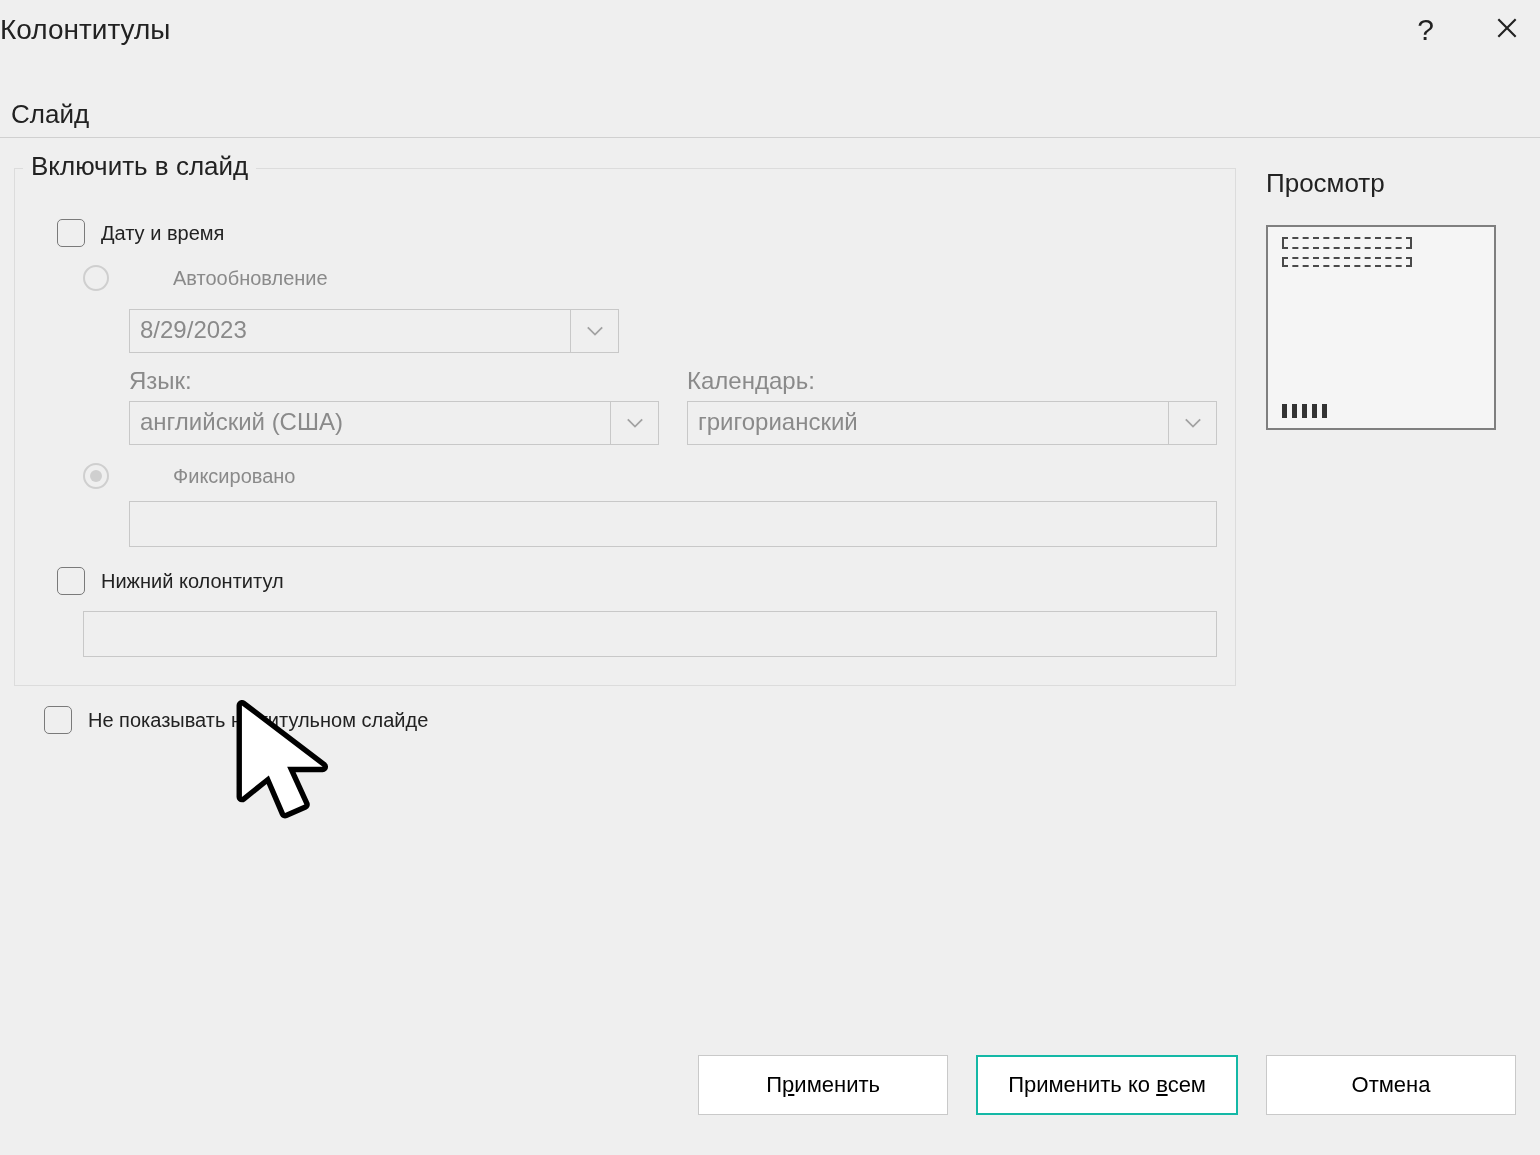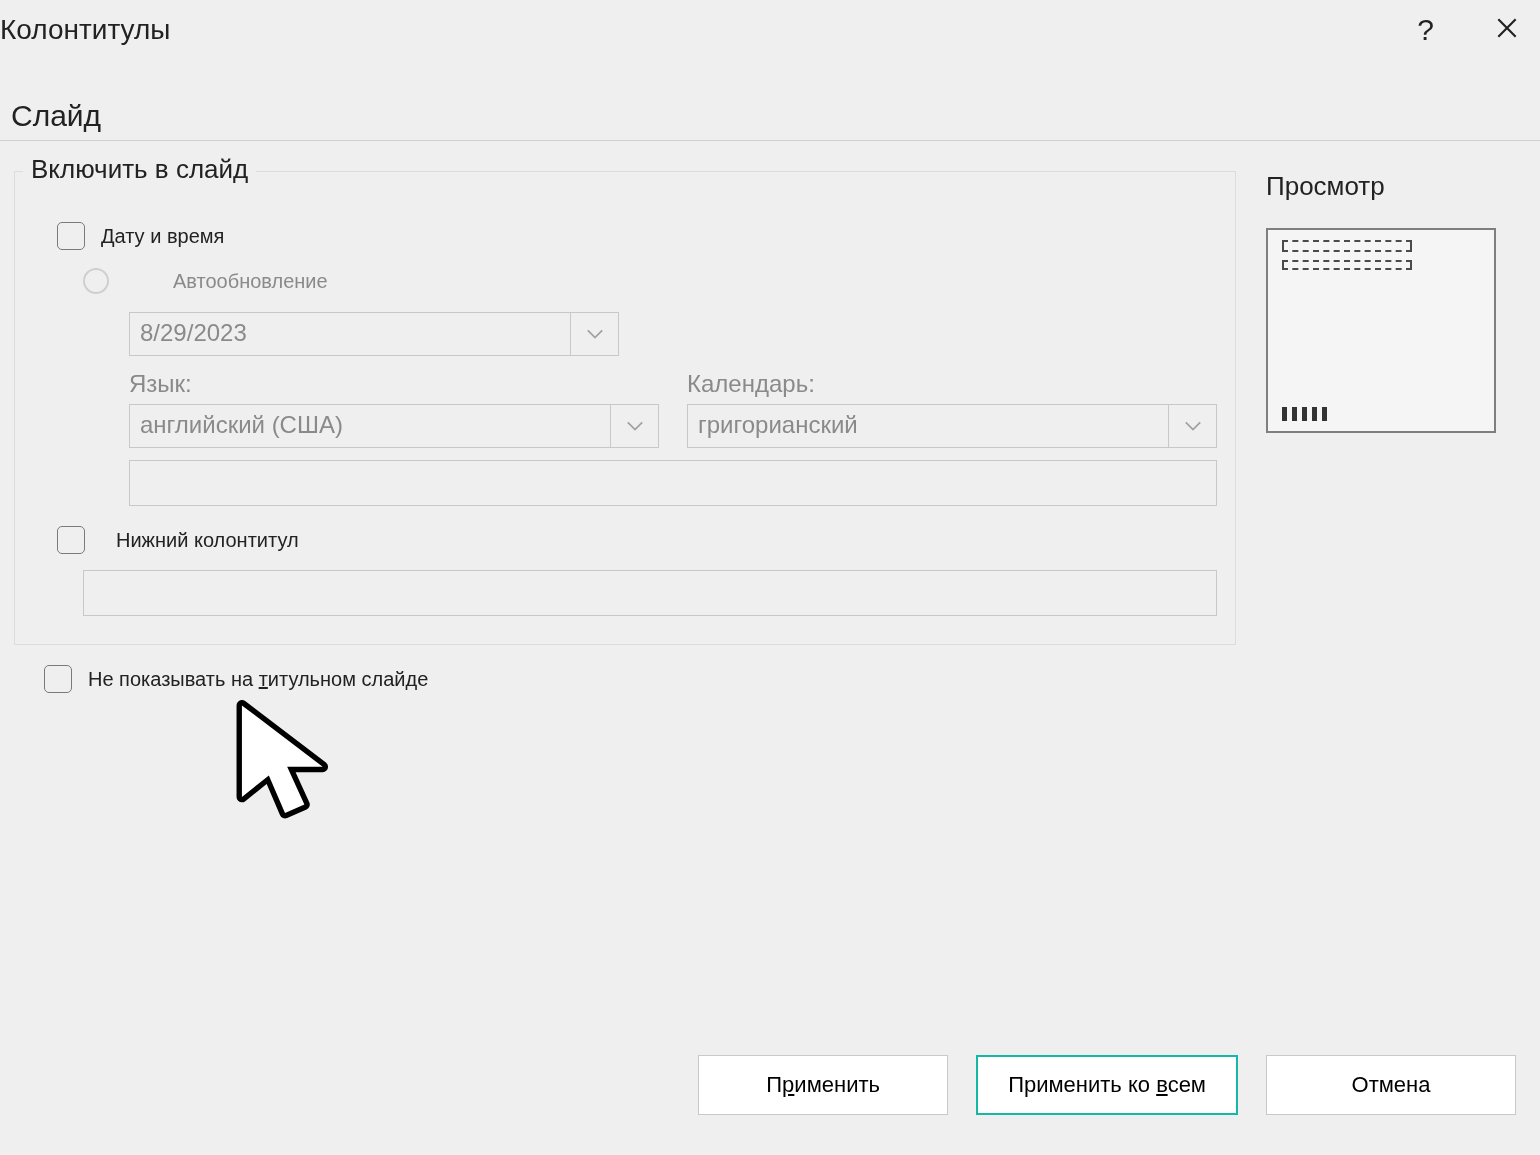--- a/index.html
+++ b/index.html
@@ -27,21 +27,21 @@
   .title-buttons { display: flex; gap: 60px; align-items: center; font-size: 28px; }
   .help-btn, .close-btn {
     background: none; border: none; font-size: 30px; cursor: pointer;
     line-height: 1; color: #222;
   }
   .close-btn svg { width: 26px; height: 26px; }
   .tabs {
     display: flex;
     gap: 8px;
     padding: 36px 0 0 0;
-    font-size: 30px;
+    font-size: 26px;
     border-bottom: 1px solid transparent;
   }
   .tab {
     padding: 6px 4px 6px 0;
     cursor: pointer;
   }
   .tab.active {
     border: 1px solid #d0d0d0;
     border-bottom: 1px solid #efefef;
     background: #efefef;
@@ -254,26 +254,32 @@
                 <div class="dd-caret">
                     <svg viewBox="0 0 20 12">
                       <path d="M2 2 L10 10 L18 2" stroke="#555" stroke-width="2" fill="none"></path>
                     </svg>
                   </div>
               </div>
             </div>
           </div>
         </div>
 
+        <div class="row indent1" style="margin-top:18px;">
+          <span class="radio disabled">
+              <span class="dot"></span>
+            </span>
+          <span class="label disabled">Фиксировано</span>
+        </div>
         <div class="indent2" style="margin-top:12px;">
           <div class="textbox" style="width:100%;"></div>
         </div>
 
 
-        <div class="row" style="padding-left:24px; margin-top:20px;gap:15px;">
+        <div class="row" style="padding-left:24px; margin-top:20px;">
           <span class="checkbox"></span>
           <span class="label">Нижний колонтитул</span>
         </div>
         <div class="indent1" style="margin-top:16px;">
           <div class="textbox" style="width:100%;"></div>
         </div>
       </div>
 
       <div class="row-below">
         <span class="checkbox"></span>

